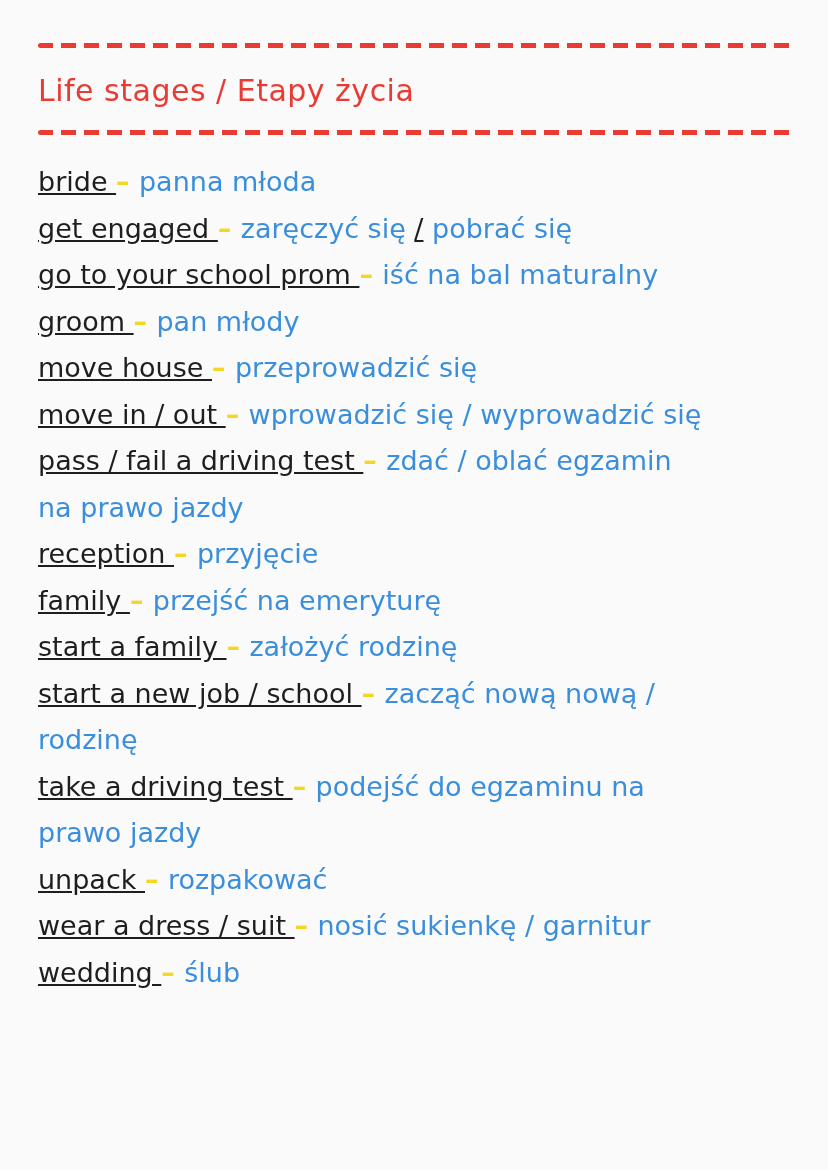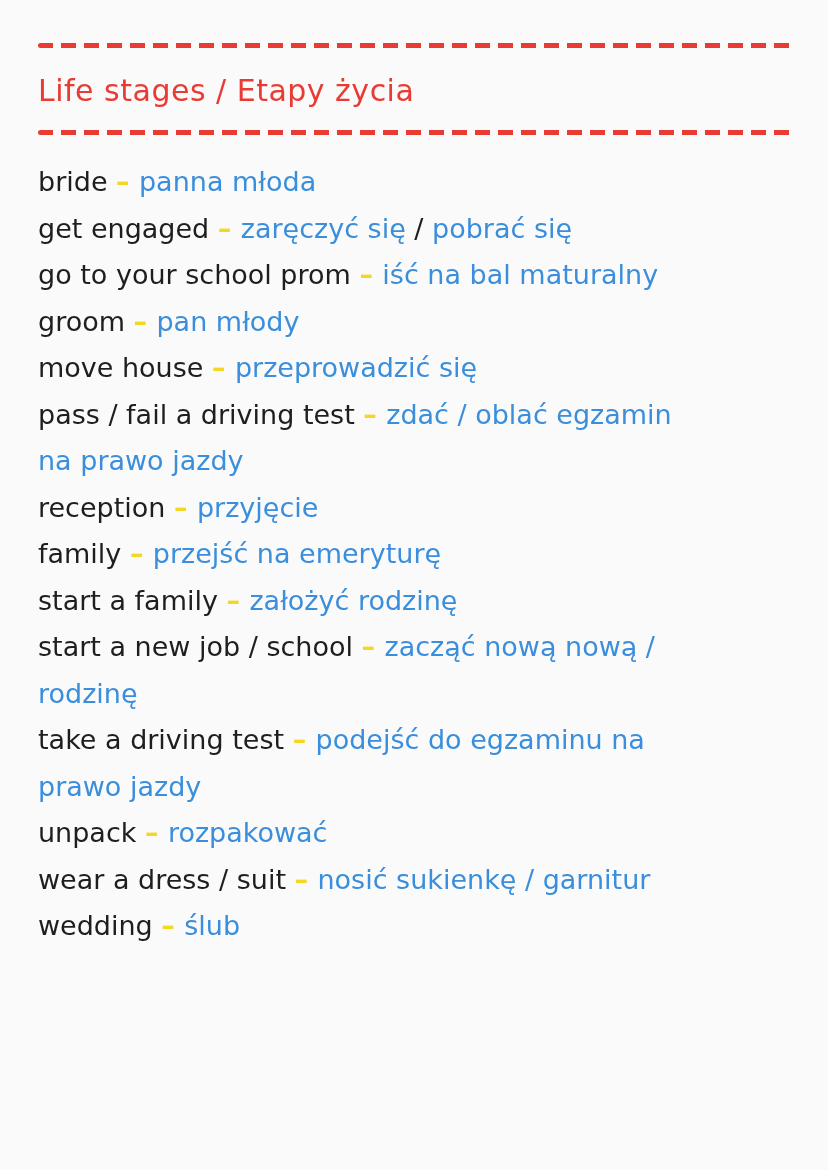--- a/index.html
+++ b/index.html
@@ -41,37 +41,38 @@
     margin-top:19px;
   }
   .entries{
     margin-top:24px;
     width:756px;
     font-size:27px;
     line-height:46.5px;
     color:var(--black);
   }
   .entry{margin:0;}
-  .seg-black{color:var(--black);}
+  .seg-black{color:var(--black);text-decoration:underline;}
   .seg-yellow{color:var(--yellow);font-weight:700;}
   .seg-blue{color:var(--blue);}
 </style>
 </head>
 <body>
 
 <div class="page">
   <div class="dashed-line"></div>
   <h1 class="title">Life stages / Etapy życia</h1>
   <div class="dashed-line divider-bottom"></div>
   <div class="entries" id="entries">
       <div class="entry"><span class="seg-black">bride </span><span class="seg-yellow">– </span><span class="seg-blue">panna młoda</span></div>
       <div class="entry"><span class="seg-black">get engaged </span><span class="seg-yellow">– </span><span class="seg-blue">zaręczyć się </span><span class="seg-black">/</span><span class="seg-blue"> pobrać się</span></div>
       <div class="entry"><span class="seg-black">go to your school prom </span><span class="seg-yellow">– </span><span class="seg-blue">iść na bal maturalny</span></div>
       <div class="entry"><span class="seg-black">groom </span><span class="seg-yellow">– </span><span class="seg-blue">pan młody</span></div>
       <div class="entry"><span class="seg-black">move house </span><span class="seg-yellow">– </span><span class="seg-blue">przeprowadzić się</span></div>
+      <div class="entry"><span class="seg-black">move in / out </span><span class="seg-yellow">– </span><span class="seg-blue">wprowadzić się / wyprowadzić się</span></div>
       <div class="entry"><span class="seg-black">pass / fail a driving test </span><span class="seg-yellow">– </span><span class="seg-blue">zdać / oblać egzamin</span><br><span class="seg-blue">na prawo jazdy</span></div>
       <div class="entry"><span class="seg-black">reception </span><span class="seg-yellow">– </span><span class="seg-blue">przyjęcie</span></div>
       <div class="entry"><span class="seg-black">family </span><span class="seg-yellow">– </span><span class="seg-blue">przejść na emeryturę</span></div>
       <div class="entry"><span class="seg-black">start a family </span><span class="seg-yellow">– </span><span class="seg-blue">założyć rodzinę</span></div>
       <div class="entry"><span class="seg-black">start a new job / school </span><span class="seg-yellow">– </span><span class="seg-blue">zacząć nową nową /</span><br><span class="seg-blue">rodzinę</span></div>
       <div class="entry"><span class="seg-black">take a driving test </span><span class="seg-yellow">– </span><span class="seg-blue">podejść do egzaminu na</span><br><span class="seg-blue">prawo jazdy</span></div>
       <div class="entry"><span class="seg-black">unpack </span><span class="seg-yellow">– </span><span class="seg-blue">rozpakować</span></div>
       <div class="entry"><span class="seg-black">wear a dress / suit </span><span class="seg-yellow">– </span><span class="seg-blue">nosić sukienkę / garnitur</span></div>
       <div class="entry"><span class="seg-black">wedding </span><span class="seg-yellow">– </span><span class="seg-blue">ślub</span></div>
     </div>

